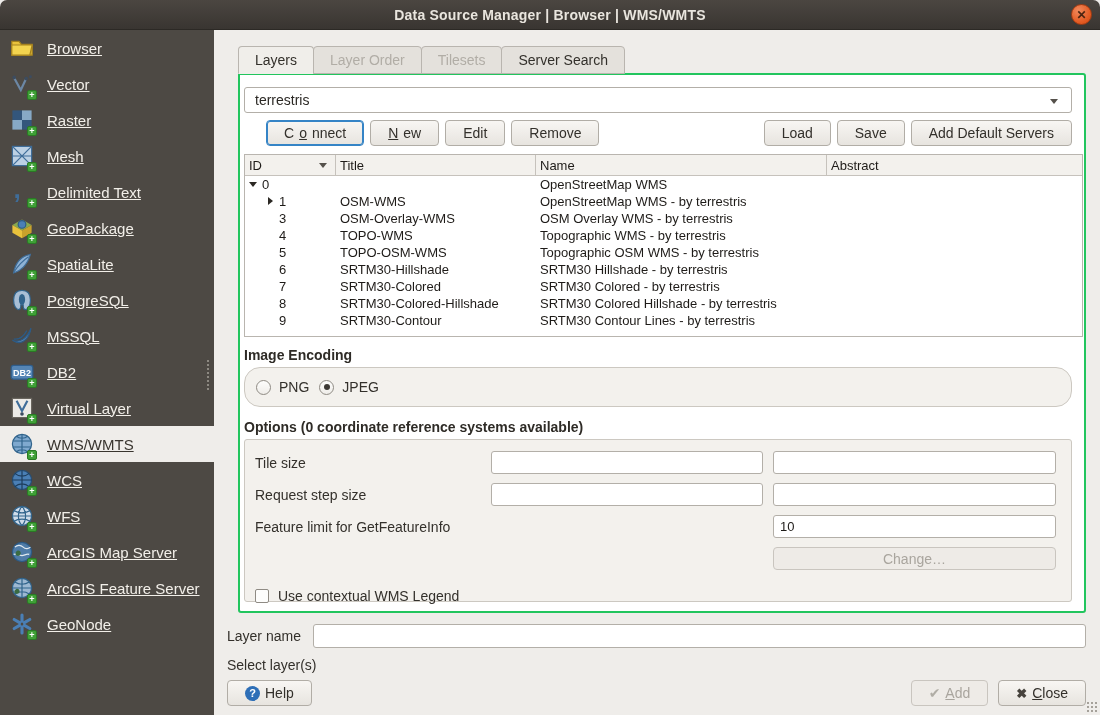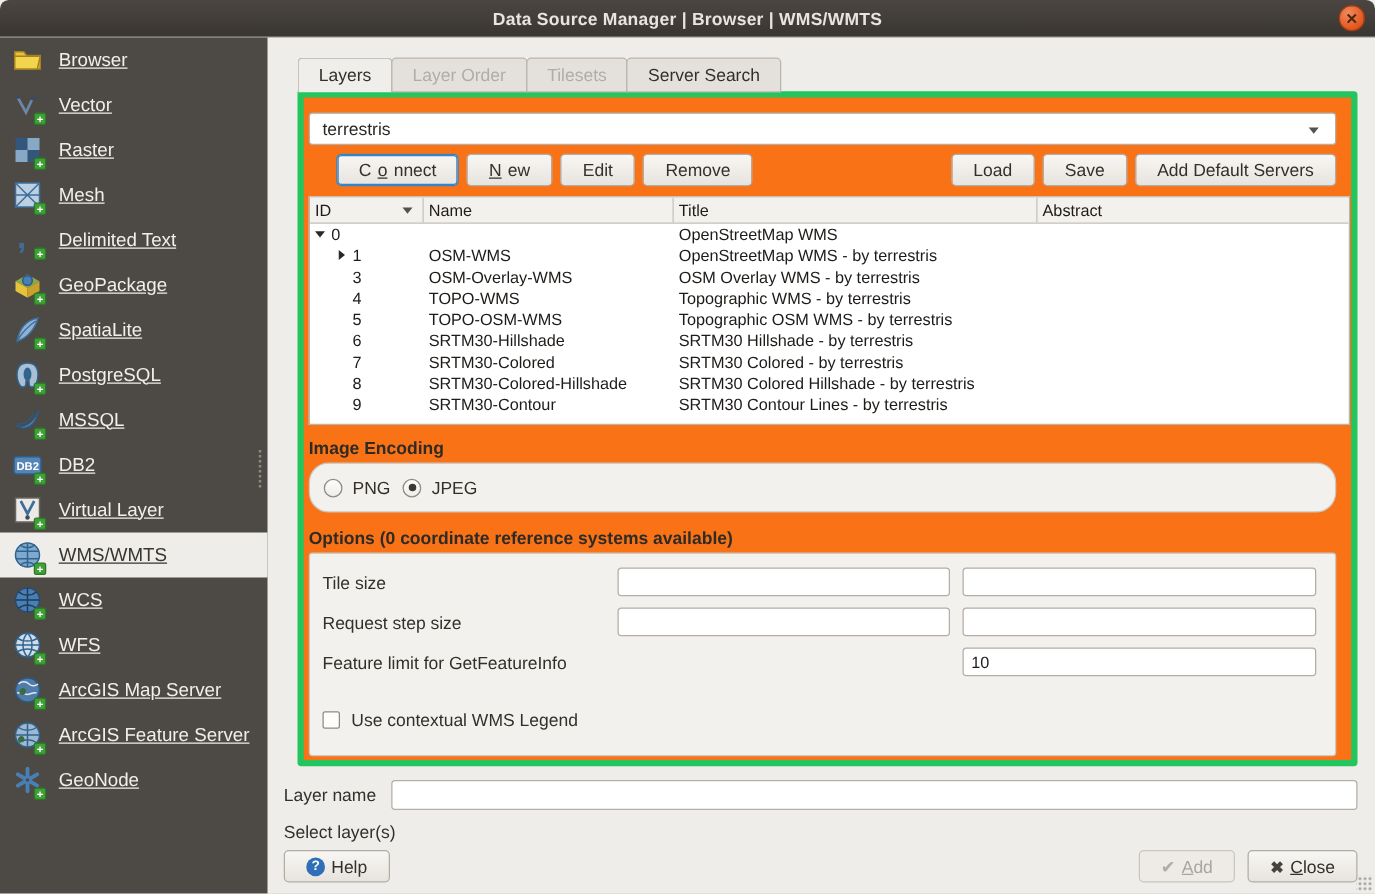--- a/index.html
+++ b/index.html
@@ -32,21 +32,21 @@
   
   .content{flex:1;padding:16px 14px 0 13px;box-sizing:border-box;position:relative;font-size:14px;color:#33302b;}
 
   .tabbar{display:flex;margin-left:11px;height:27px;position:relative;z-index:2;}
   .tab{padding:0 16px;display:flex;align-items:center;font-size:14px;background:#e4e1dc;
     border:1px solid #b9b5af;border-radius:4px 4px 0 0;margin-bottom:-1px;margin-right:-1px;
     color:#33302b;cursor:pointer;box-sizing:border-box;}
   .tab.active{background:#f0eeea;border-bottom:1px solid #f0eeea;}
   .tab.disabled{color:#b1ada6;}
 
-  .panel{margin-left:11px;width:848px;height:540px;border:5px solid #22c55e;background:#f97316;
+  .panel{margin-left:11px;width:848px;height:540px;border:2px solid #22c55e;background:#ffffff;
     padding:12px 12px 0 4px;box-sizing:border-box;border-radius:0 3px 3px 3px;position:relative;z-index:1;}
 
   .combo{height:26px;background:#fff;border:1px solid #b3afa8;border-radius:3px;display:flex;
     align-items:center;padding:0 10px;color:#2b2824;position:relative;cursor:pointer;box-sizing:border-box;}
   .combo-arrow{position:absolute;right:13px;top:11px;width:0;height:0;border-left:4px solid transparent;
     border-right:4px solid transparent;border-top:5px solid #55514b;}
 
   .btn-row{display:flex;margin-top:7px;gap:6px;margin-left:22px;}
   .btn{height:26px;padding:0 17px;display:inline-flex;align-items:center;justify-content:center;gap:5px;
     background:linear-gradient(#f8f6f3,#e7e4df);border:1px solid #b1ada6;border-radius:4px;
@@ -337,24 +337,24 @@
           <button class="btn">Add Default Servers</button>
         </div>
 
         <div class="ltable">
           <div class="thead">
             <div class="th">
               <span>ID</span>
               <span class="sort-arrow"></span>
             </div>
             <div class="th">
-              <span>Name</span>
+              <span>Title</span>
             </div>
             <div class="th">
-              <span>Title</span>
+              <span>Name</span>
             </div>
             <div class="th">
               <span>Abstract</span>
             </div>
           </div>
           <div>
               <div class="trow">
                 <div class="td id-cell lvl0">
                   <span class="tree-arrow open"></span>
                   <span>0</span>
@@ -457,20 +457,21 @@
           <input class="tinput" style="">
 
           <div class="opt-label">Request step size</div>
           <input class="tinput" style="">
           <input class="tinput" style="">
 
           <div class="opt-label" style="grid-column:1/3;">Feature limit for GetFeatureInfo</div>
           <input class="tinput" value="10" style="">
 
           <div style="grid-column:1/3;"></div>
+          <button class="btn disabled" style="height:23px;width:100%;">Change…</button>
 
           <div class="cb-row">
             <span class="checkbox"></span>
             <span>Use contextual WMS Legend</span>
           </div>
         </div>
       </div>
 
       <div class="layer-row">
         <span class="layer-label">Layer name</span>

